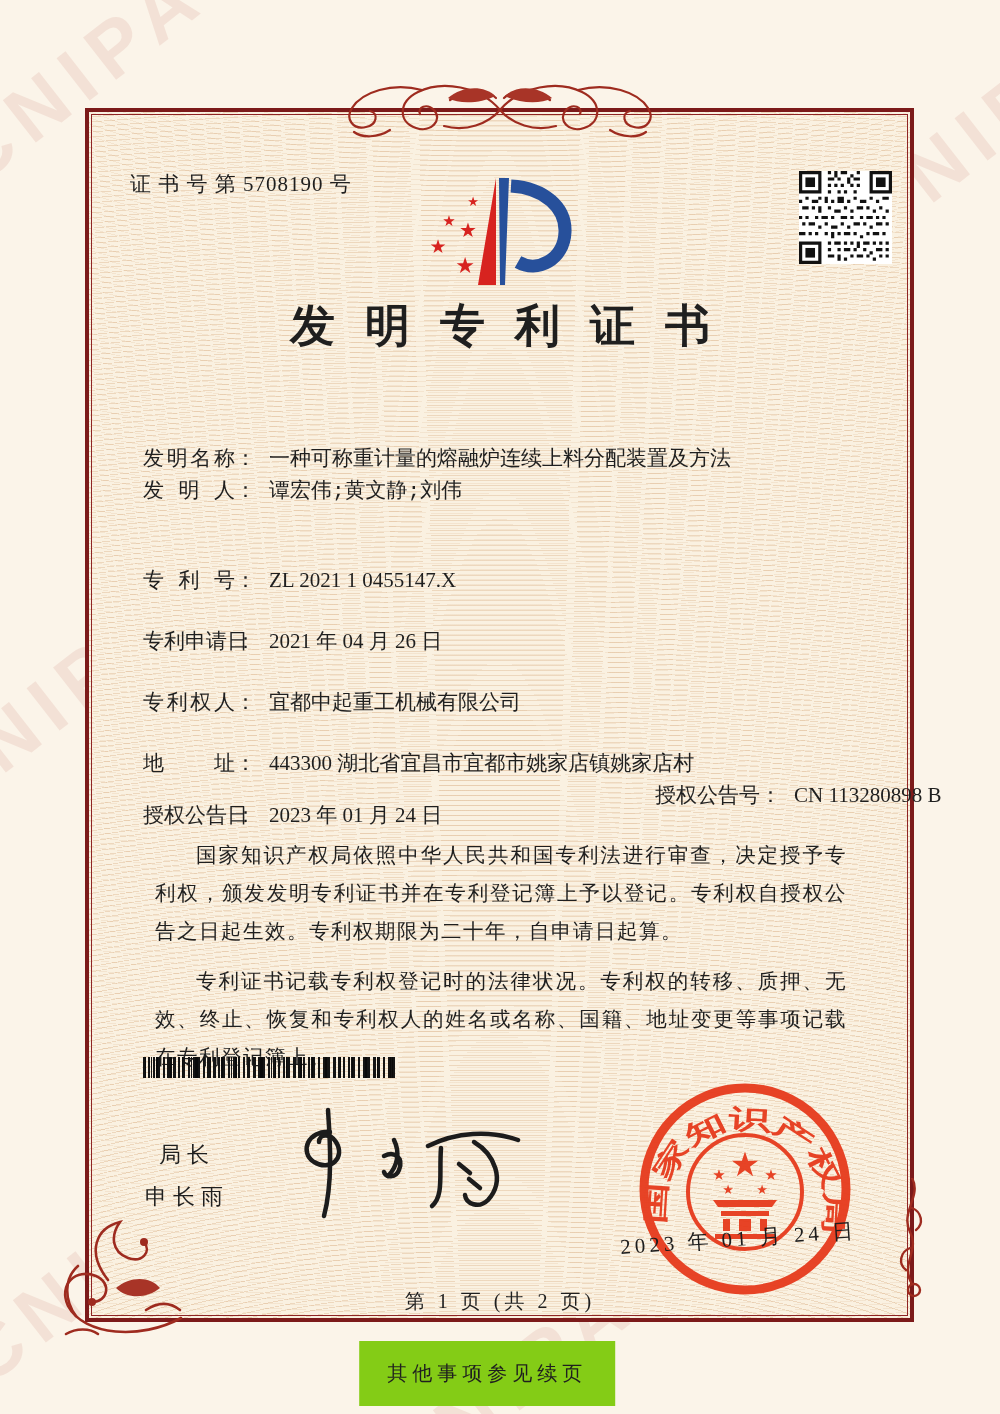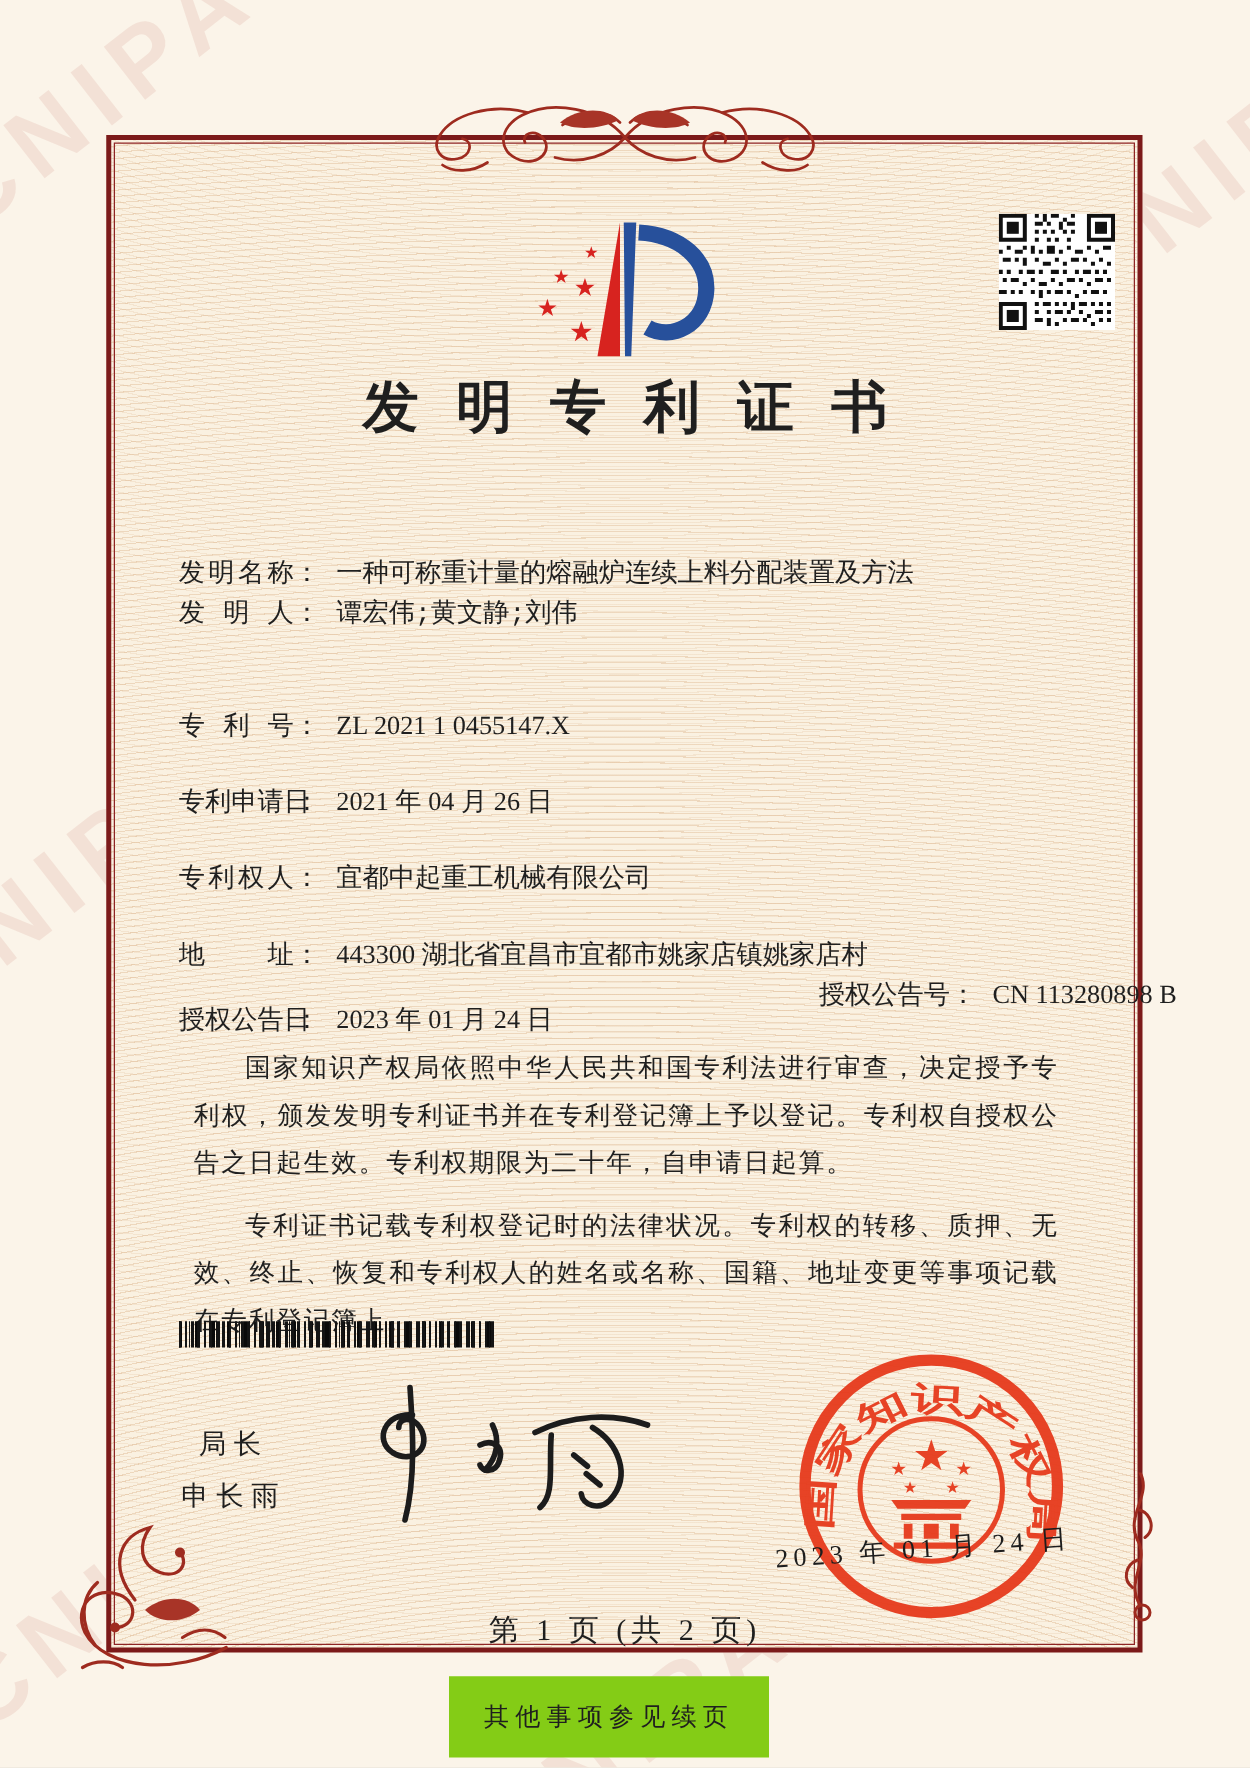--- a/index.html
+++ b/index.html
@@ -47,21 +47,21 @@
       repeating-linear-gradient(90deg,#141414 0 1px,rgba(0,0,0,0) 1px 8px),
       repeating-linear-gradient(90deg,#0a0a0a 0 3px,rgba(0,0,0,0) 3px 13px);
   }
   .director-title { left:145px; top:1140px; font-size:22px; letter-spacing:6px;margin-left:14px; }
   .director-name  { left:145px; top:1182px; font-size:22px; letter-spacing:6px; }
   .seal { left:634px; top:1078px; width:222px; height:222px; opacity:.94; }
   .seal-date {
     left:620px; top:1224px; width:260px; font-size:21px; letter-spacing:4px;
     color:#1d1d1d; transform:rotate(-4deg); white-space:nowrap;
   }
-  .page-no { left:0; right:0; top:1288px; text-align:center; font-size:24px; letter-spacing:4px; }
+  .page-no { left:0; right:0; top:1288px; text-align:center; font-size:20px; letter-spacing:4px; }
   .footer-note {
     left:50%; top:1341px; transform:translateX(-55%);
     background:#84cc16; padding:19px 28px; font-size:20px; letter-spacing:5px;
   }
 </style>
 </head>
 <body>
 
 <div class="page">
 
@@ -114,20 +114,21 @@
 
   <svg class="abs" style="left:888px; top:1178px;" width="48" height="120" viewBox="0 0 48 120">
     <g stroke="#9e2b1f" fill="none" stroke-width="2.4" stroke-linecap="round">
       <path d="M24,0 C34,18 12,34 22,54 C32,72 12,86 24,106"></path>
       <path d="M24,30 C34,34 36,46 28,52"></path>
       <path d="M22,70 C12,74 10,86 18,92"></path>
       <circle cx="26" cy="112" r="6"></circle>
     </g>
   </svg>
 
+  <div class="abs cert-no">证 书 号 第 5708190 号</div>
 
   <svg class="abs" style="left:423px; top:170px;" width="150" height="120" viewBox="0 0 150 120">
     <g fill="#d7231f" font-family="DejaVu Sans, sans-serif" text-anchor="middle">
       <text x="50" y="36" font-size="13">★</text>
       <text x="26" y="56" font-size="15">★</text>
       <text x="45" y="67" font-size="20">★</text>
       <text x="15" y="83" font-size="19">★</text>
       <text x="42" y="103" font-size="22">★</text>
     </g>
     <polygon points="73,8 55,115 73,115" fill="#d7231f"></polygon>

